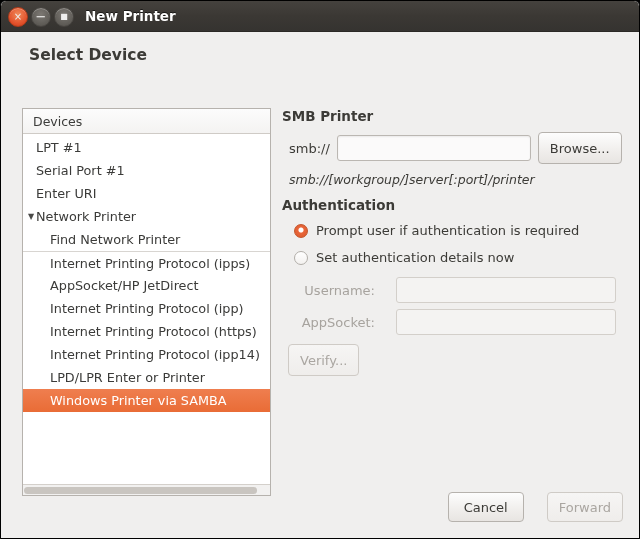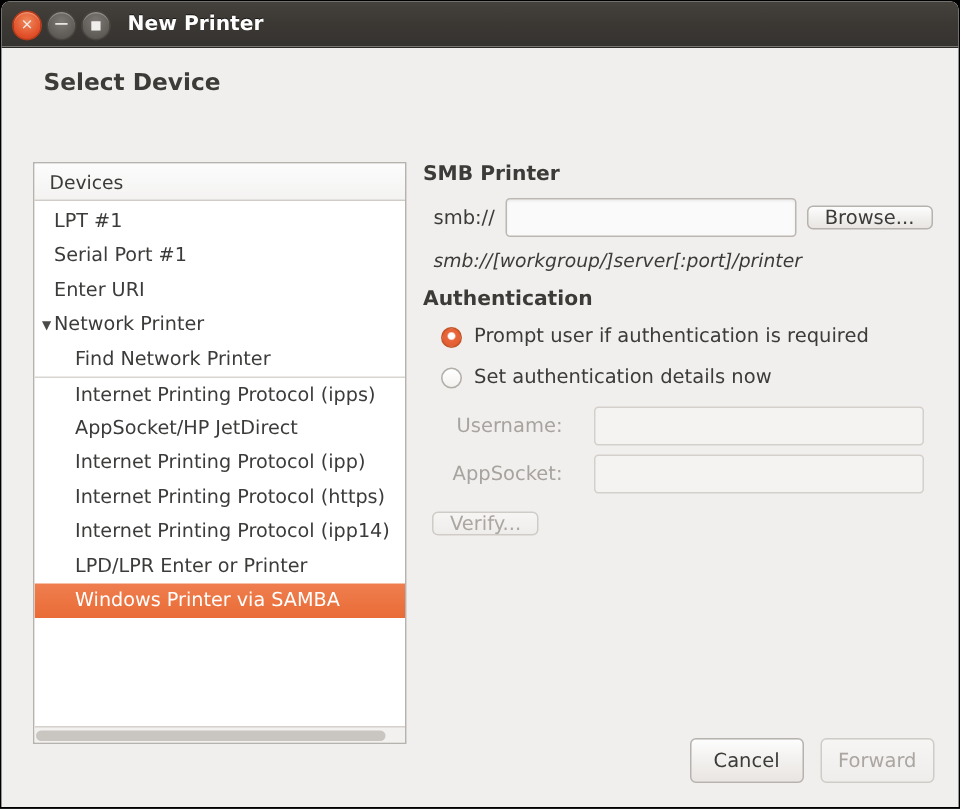--- a/index.html
+++ b/index.html
@@ -206,21 +206,21 @@
     background: #fbfafa;
     box-shadow: inset 0 1px 2px rgba(0,0,0,0.07);
     font-size: 13px;
     color: #3c3b37;
     padding: 0 5px;
     font-family: "DejaVu Sans", "Liberation Sans", sans-serif;
   }
   .uri-input { width: 194px; }
   .btn {
     box-sizing: border-box;
-    height: 16px;
+    height: 32px;
     padding: 0 11px;
     border: 1px solid #b6b2ad;
     border-radius: 4px;
     background: linear-gradient(to bottom, #fdfdfd 0%, #f1efed 55%, #e8e5e2 100%);
     font-size: 13px;
     color: #3c3b37;
     font-family: "DejaVu Sans", "Liberation Sans", sans-serif;
     cursor: default;
     white-space: nowrap;
   }
@@ -291,21 +291,21 @@
     margin-top: 9px;
     margin-left: 6px;
   }
 
   
   .footer {
     position: absolute;
     right: 16px;
     bottom: 18px;
     display: flex;
-    gap: 11px;
+    gap: 23px;
   }
   .footer .btn {
     min-width: 76px;
     height: 30px;
     text-align: center;
   }
 </style>
 </head>
 <body>
 

